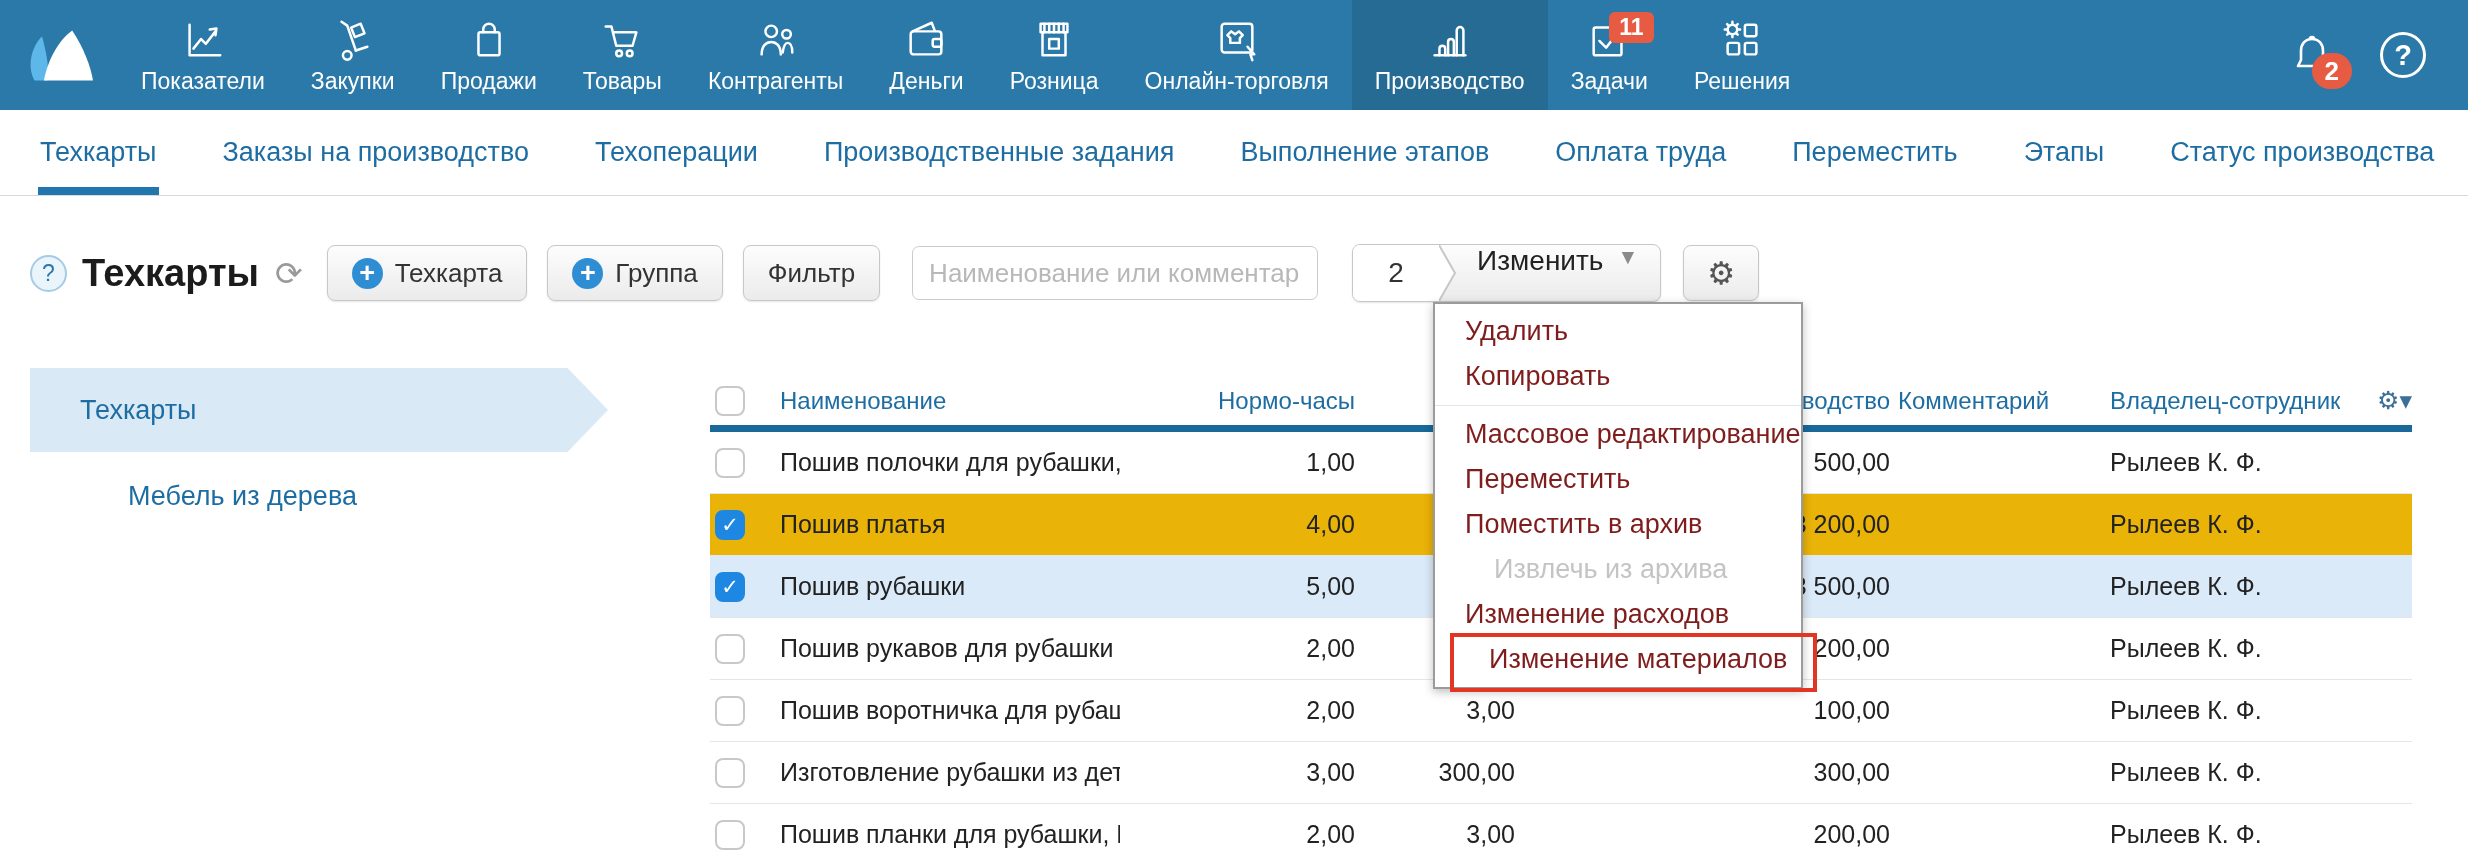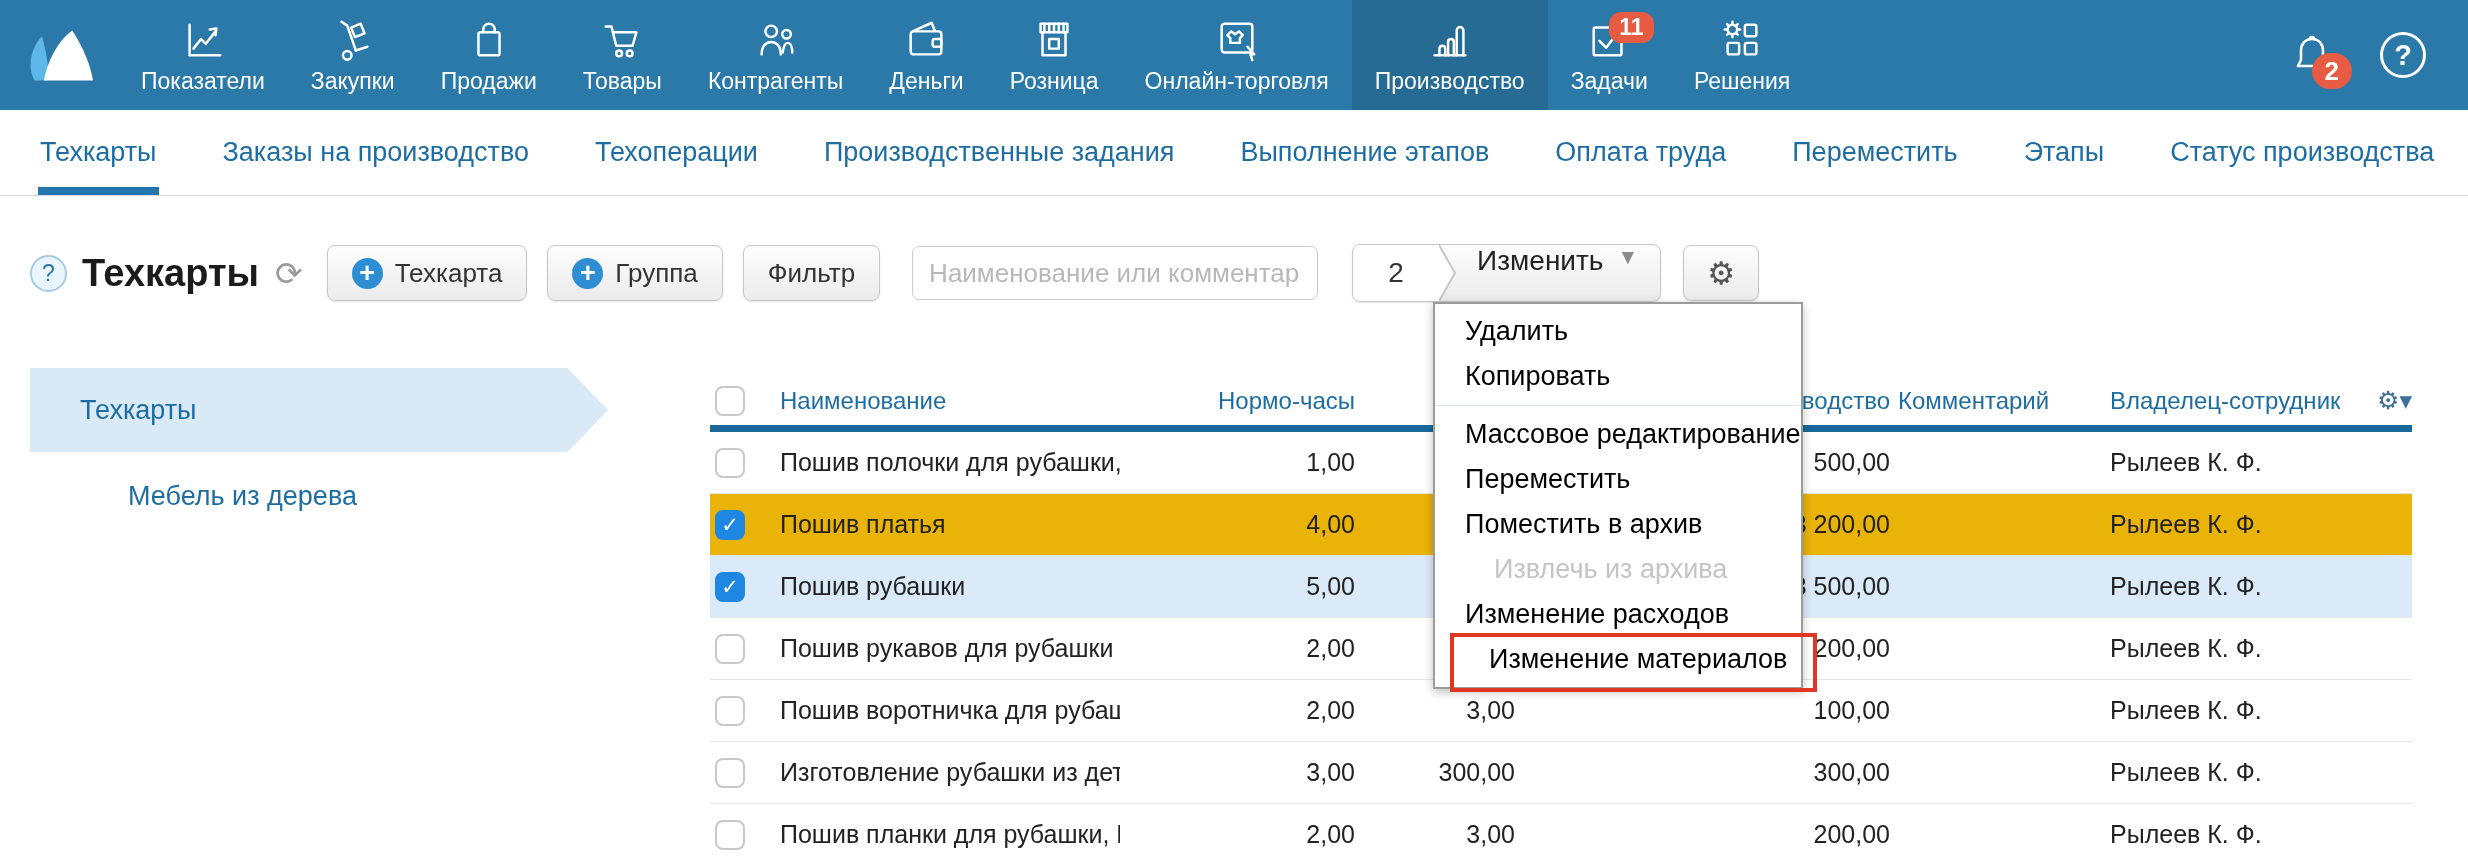--- a/index.html
+++ b/index.html
@@ -8,21 +8,21 @@
     font-family:"Liberation Sans","DejaVu Sans",sans-serif;color:#222;
   }
   
   .topbar{position:absolute;top:0;left:0;right:0;height:110px;background:#2b79a8;display:flex;align-items:stretch;}
   .logo{width:118px;display:flex;align-items:center;justify-content:center;flex:none;}
   .nav{display:flex;align-items:stretch;}
   .nav-item{display:flex;flex-direction:column;align-items:center;justify-content:center;gap:7px;padding:0 23px;position:relative;cursor:pointer;flex:none;}
   .nav-item.selected{background:#256b94;}
   .nav-item svg{width:46px;height:46px;display:block;}
   .nav-label{color:#fff;font-size:23px;line-height:1;white-space:nowrap;}
-  .nav-badge{position:absolute;top:12px;left:50%;margin-left:0px;background:#e75b43;color:#fff;font-size:23px;font-weight:bold;border-radius:12px;padding:4px 10px;line-height:1;}
+  .nav-badge{position:absolute;top:12px;left:50%;margin-left:0px;background:#e75b43;color:#fff;font-size:23px;font-weight:bold;border-radius:6px;padding:4px 10px;line-height:1;}
   .top-right{margin-left:auto;display:flex;align-items:center;gap:44px;padding-right:42px;}
   .bell-wrap{position:relative;width:48px;height:48px;}
   .bell-badge{position:absolute;right:-16px;bottom:-10px;background:#e75b43;color:#fff;font-size:26px;font-weight:bold;border-radius:20px;padding:5px 13px;line-height:1;}
   .help-circle{width:46px;height:46px;border:3px solid #fff;border-radius:50%;color:#fff;font-size:29px;font-weight:bold;display:flex;align-items:center;justify-content:center;box-sizing:border-box;}
   
   .tabs-row{position:absolute;top:110px;left:0;right:0;height:86px;background:#fff;border-bottom:1px solid #d8d8d8;display:flex;align-items:stretch;padding-left:40px;overflow:hidden;white-space:nowrap;box-sizing:border-box;}
   .tab{display:flex;align-items:center;margin-right:66px;font-size:27px;color:#1d6da3;position:relative;flex:none;cursor:pointer;}
   .tab.active::after{content:"";position:absolute;left:-2px;right:-2px;bottom:0;height:8px;background:#2177ad;}
   
   .toolbar{position:absolute;top:244px;left:0;right:0;height:58px;display:flex;align-items:center;padding-left:30px;box-sizing:border-box;}
@@ -56,21 +56,21 @@
   .c-extra{width:160px;flex:none;text-align:right;}
   .c-prod{width:375px;flex:none;text-align:right;white-space:nowrap;}
   .c-comment{width:212px;flex:none;padding-left:8px;box-sizing:border-box;overflow:hidden;white-space:nowrap;}
   .c-owner{flex:1;padding-left:8px;overflow:hidden;white-space:nowrap;}
   .c-gear{width:72px;flex:none;text-align:right;color:#3c6e96;font-size:25px;cursor:pointer;}
   .cb{width:30px;height:30px;border:2px solid #c8c8c8;border-radius:8px;background:#fff;box-sizing:border-box;display:flex;align-items:center;justify-content:center;cursor:pointer;}
   .cb.checked{background:#1e87e2;border-color:#1e87e2;color:#fff;font-size:21px;font-weight:bold;}
   .cb.checked::after{content:"✓";}
   
   .menu{position:absolute;top:302px;left:1433px;width:370px;background:#fff;border:2px solid #9b9b9b;box-shadow:0 3px 9px rgba(0,0,0,.25);padding:5px 0;z-index:10;box-sizing:border-box;}
-  .menu-item{height:45px;line-height:45px;padding-left:30px;font-size:27px;color:#000000;white-space:nowrap;cursor:pointer;}
+  .menu-item{height:45px;line-height:45px;padding-left:30px;font-size:27px;color:#7f1d1d;white-space:nowrap;cursor:pointer;}
   .menu-item.disabled{color:#c4c4c4;margin-left:29px;}
   .menu-sep{border-top:1px solid #dfe7ee;margin:6px 0;}
   .mi-wrap{position:relative;margin-left:24px;}
   .red-box{position:absolute;left:-9px;right:-16px;top:-4px;bottom:-10px;border:4px solid #e23624;pointer-events:none;}
 </style>
 </head>
 <body>
 
 <div class="topbar">
   <div class="logo">

